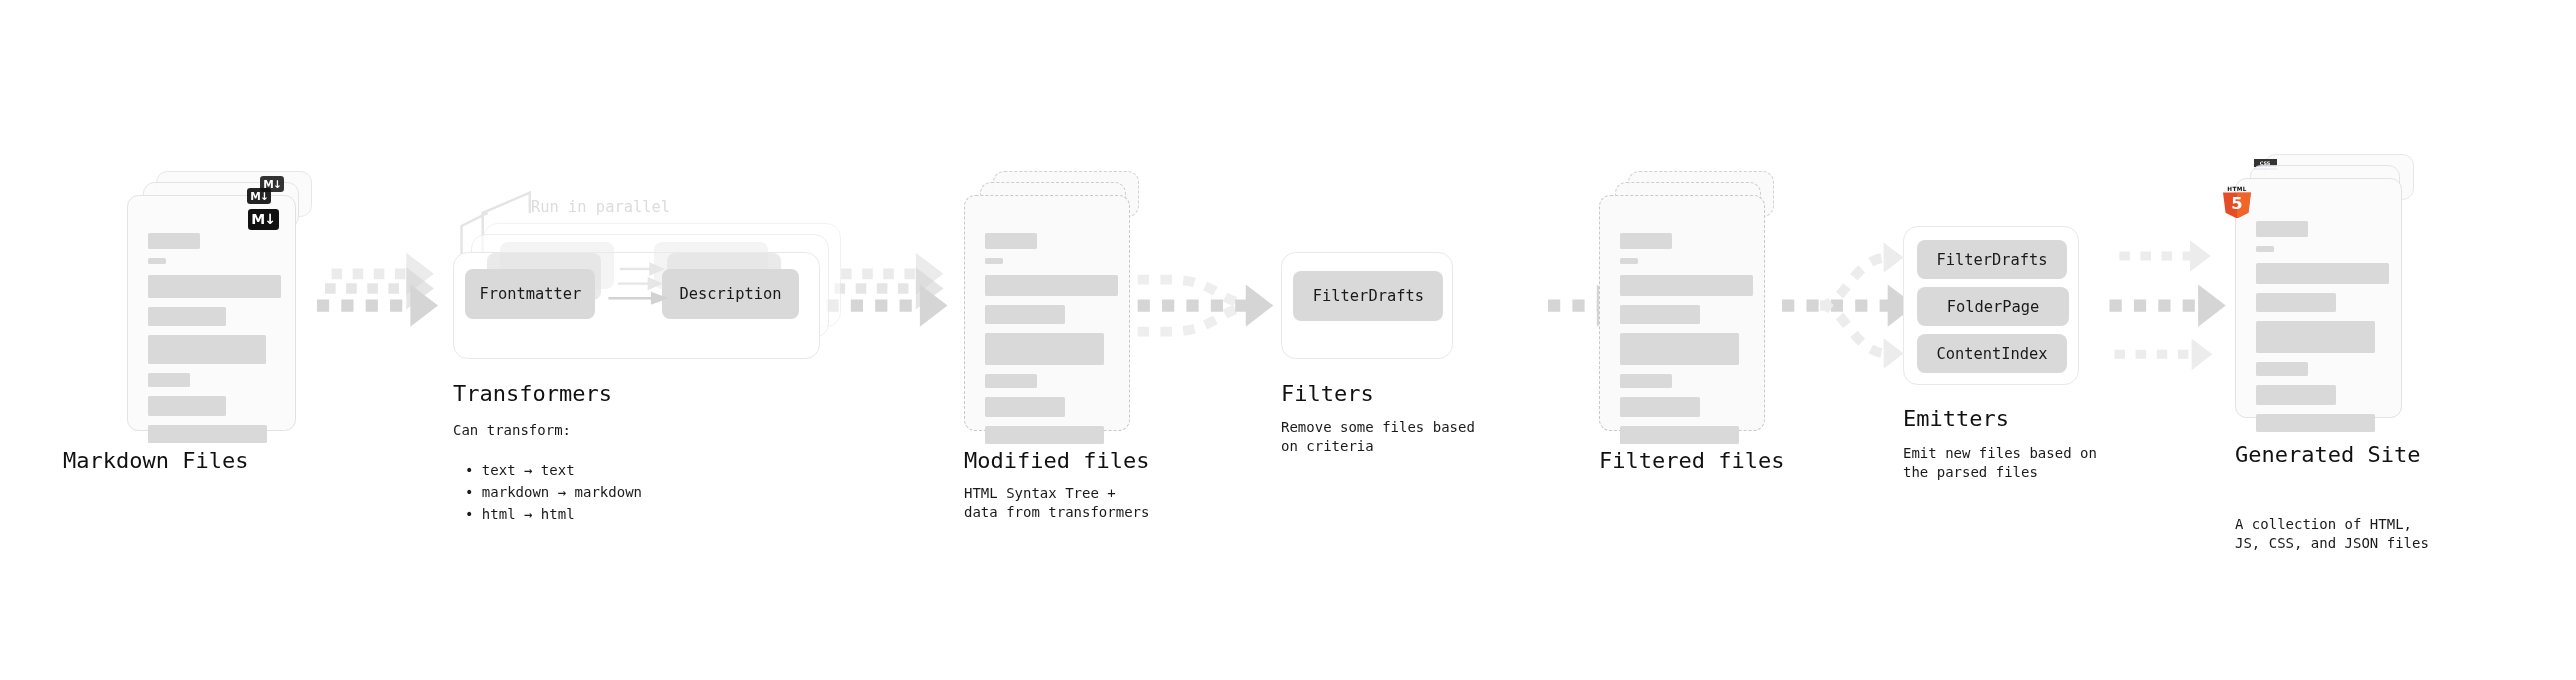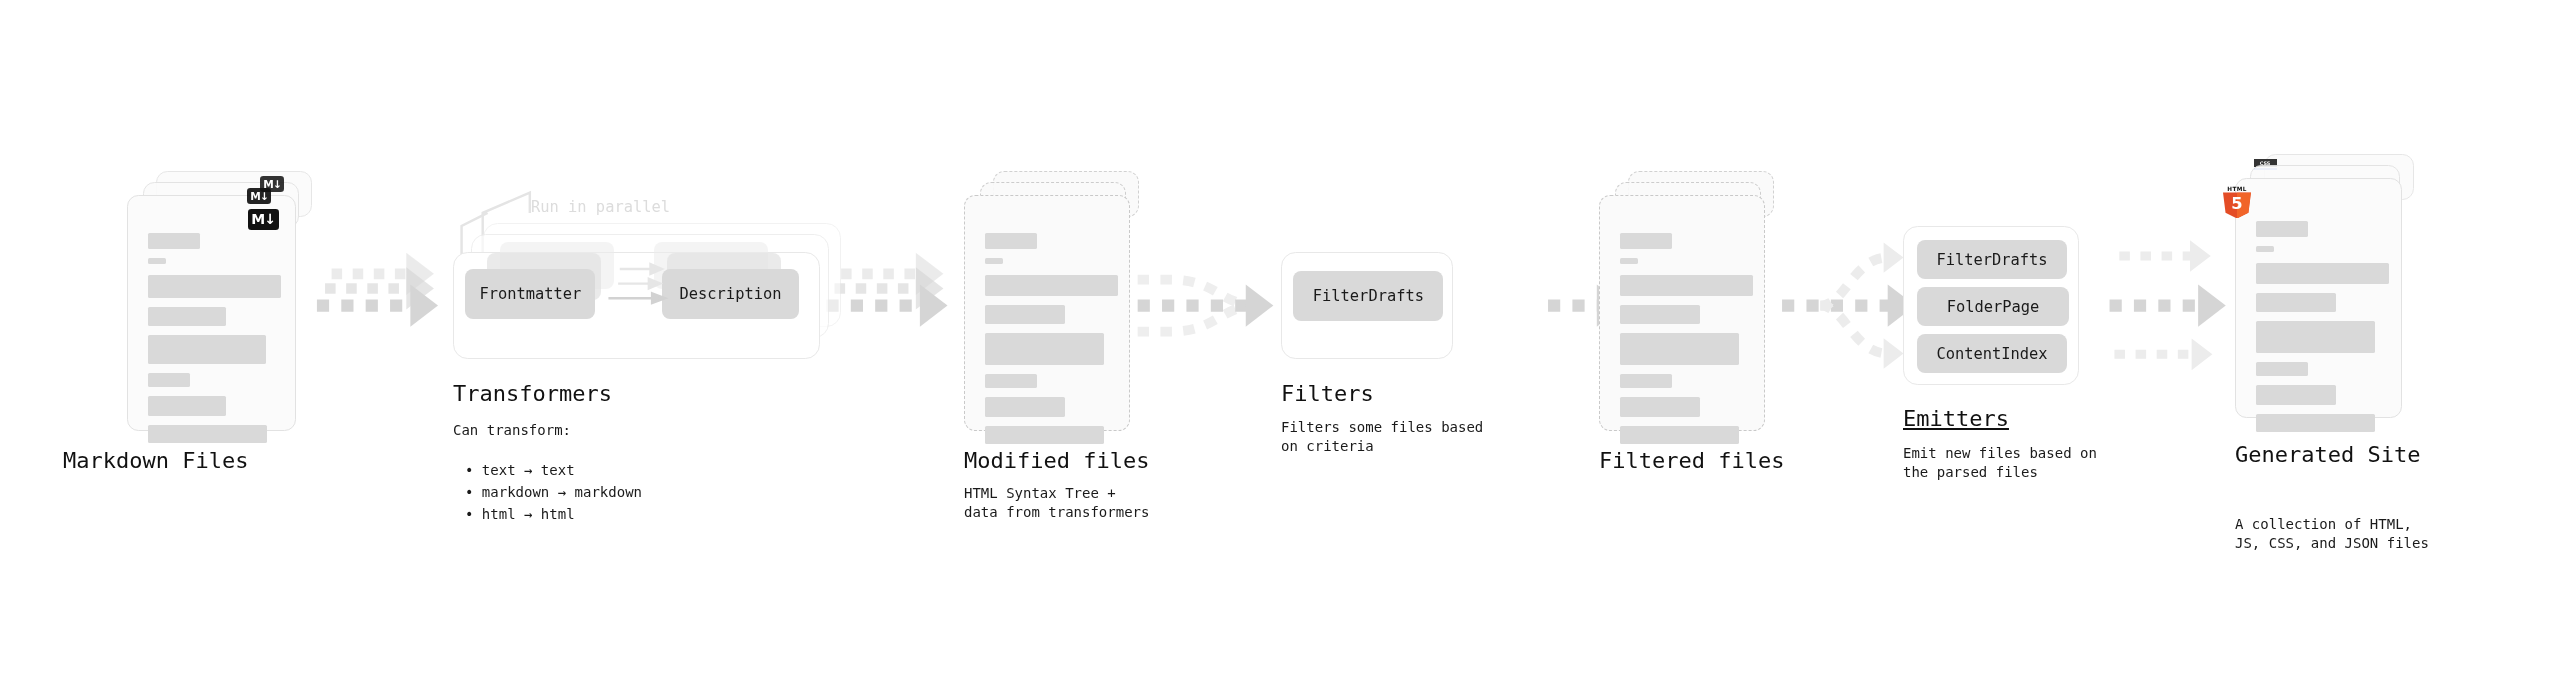--- a/index.html
+++ b/index.html
@@ -266,21 +266,21 @@
   <div class="title" style="left:964px;top:448px;">Modified files</div>
   <div class="sub" style="left:964px;top:484px;">HTML Syntax Tree +
 data from transformers</div>
 
   <div class="node" style="left:0;top:0;">
     <div class="groupbox" style="left:1281px;top:252px;width:172px;height:107px;">
       <div class="pill" style="left:11.4px;top:18px;width:150px;height:50px;">FilterDrafts</div>
     </div>
   </div>
   <div class="title" style="left:1281px;top:381px;">Filters</div>
-  <div class="sub" style="left:1281px;top:418px;">Filters some files based
+  <div class="sub" style="left:1281px;top:418px;">Remove some files based
 on criteria</div>
 
   <div class="node" style="left:1599px;top:171px;">
     <div class="stack" style="width:187px;height:276px;">
       <div class="sheet dashed back2" style="left:29px;top:0;width:146px;height:46px;"></div>
       <div class="sheet dashed back1" style="left:16.3px;top:11.4px;width:146px;height:46px;"></div>
       <div class="sheet dashed" style="left:0;top:24.4px;width:166px;height:236px;">
         <div class="lines">
           <div class="ln" style="width:52px;height:15.4px;"></div>
           <div class="ln" style="width:18.7px;height:6.5px;margin-bottom:10.6px;"></div>
@@ -296,21 +296,21 @@
   </div>
   <div class="title" style="left:1599px;top:448px;">Filtered files</div>
 
   <div class="node" style="left:0;top:0;">
     <div class="groupbox" style="left:1903px;top:226px;width:176px;height:159px;">
       <div class="pill" style="left:13px;top:13px;width:150px;height:39px;">FilterDrafts</div>
       <div class="pill" style="left:13px;top:60px;width:152px;height:39px;">FolderPage</div>
       <div class="pill" style="left:13px;top:107px;width:150px;height:39px;">ContentIndex</div>
     </div>
   </div>
-  <div class="title" style="left:1903px;top:406px;text-decoration:underline;">Emitters</div>
+  <div class="title" style="left:1903px;top:406px;">Emitters</div>
   <div class="sub" style="left:1903px;top:444px;">Emit new files based on
 the parsed files</div>
 
   <div class="node" style="left:2235px;top:154px;">
     <div class="stack" style="width:195px;height:276px;">
       <div class="sheet back2" style="left:29px;top:0;width:150px;height:46px;">
         <div class="badge css-badge" style="right:11.4px;top:4.1px;">
           <div class="cw">CSS</div>
           <div class="cb"></div>
         </div>

